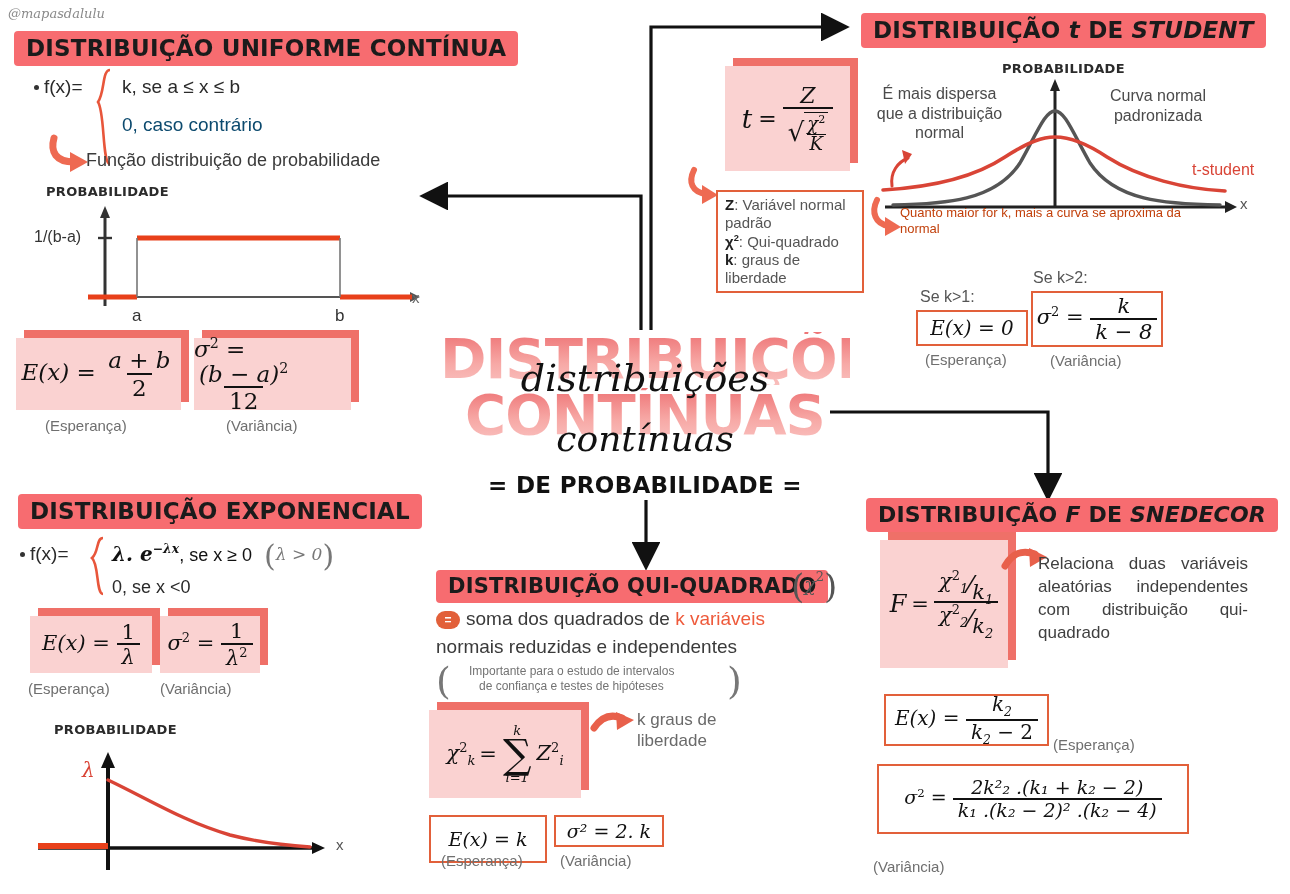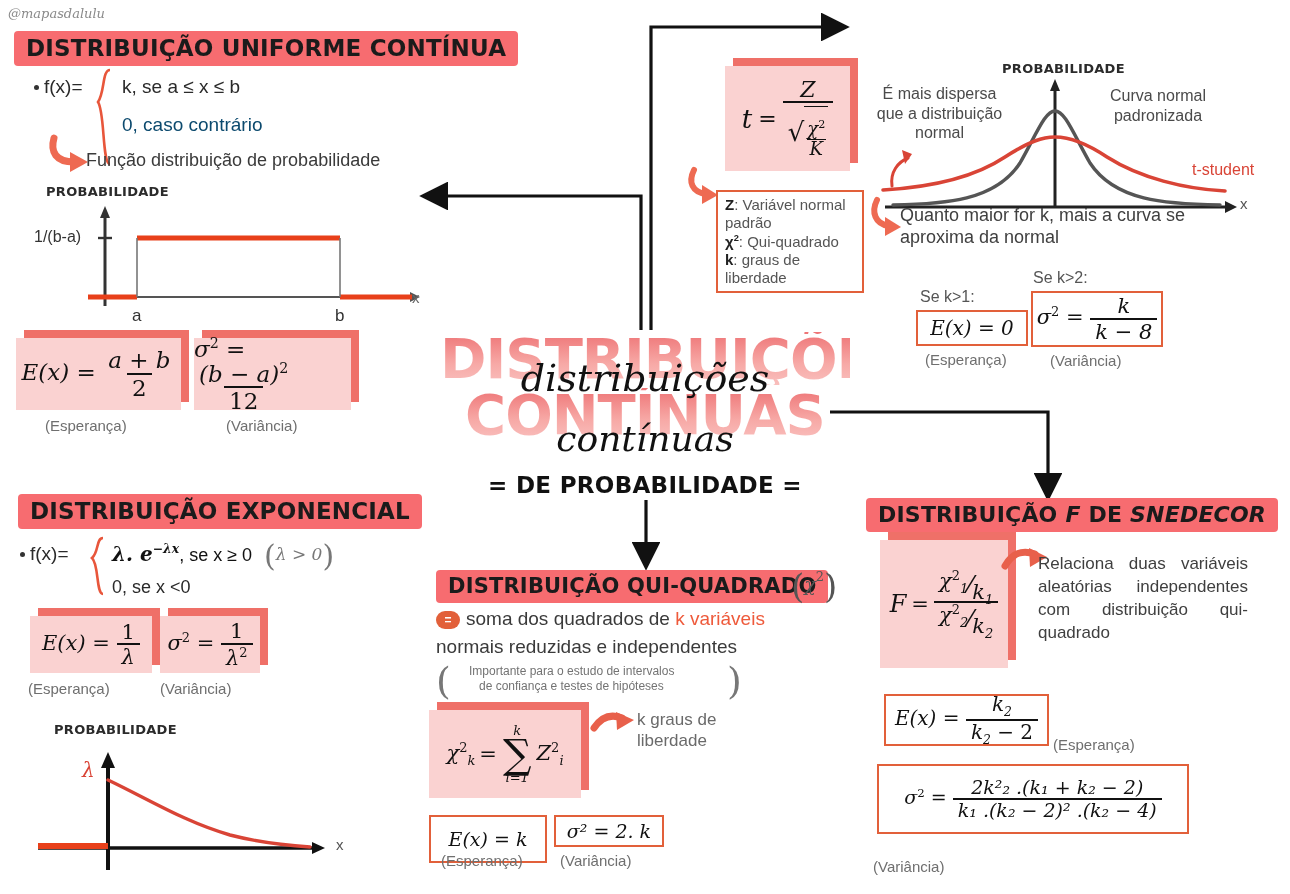--- a/index.html
+++ b/index.html
@@ -298,31 +298,34 @@
     <line x1="88" y1="28" x2="88" y2="132" stroke="#111" stroke-width="4"></line>
     <path d="M88,14 L81,30 L95,30 z" fill="#111"></path>
     <line x1="18" y1="110" x2="295" y2="110" stroke="#111" stroke-width="3.4"></line>
     <path d="M305,110 L292,104 L292,116 z" fill="#111"></path>
     <line x1="18" y1="108" x2="88" y2="108" stroke="#E8401A" stroke-width="6"></line>
     <path d="M88,42 C130,62 165,84 210,97 C245,106 275,108 290,109" stroke="#D94436" stroke-width="3.4" fill="none" stroke-linecap="round"></path>
   </svg>
   <div class="abs" style="left:82px; top:758px; font-size:20px; color:#D94436; font-family:'DejaVu Serif',serif; font-style:italic;">λ</div>
   <div class="abs" style="left:336px; top:836px; font-size:15px; color:#555;">x</div>
 
+  <div class="abs" style="left:861px; top:13px;">
+    <span class="banner" style="font-size:23px;"><span>DISTRIBUIÇÃO </span><span class="ital">t</span><span> DE </span><span class="ital">STUDENT</span></span>
+  </div>
 
   <div class="card" style="left:725px; top:66px; width:125px; height:105px; font-size:22px;">
     <span style="display:inline-flex; align-items:center;">
       <span class="mi" style="font-size:26px; margin-right:6px;">t</span>
       <span style="margin-right:6px;">=</span>
       <span class="frac">
         <span class="num mi">Z</span>
         <span class="den" style="padding-top:3px;">
           <span style="display:inline-flex; align-items:center; font-size:18px;">
             <span style="font-size:26px; line-height:0.8;">√</span>
-            <span class="frac" style="border-top:1.6px solid #111; padding-top:12px;">
+            <span class="frac" style="border-top:1.6px solid #111; padding-top:1px;">
               <span class="num" style="padding:0 3px;"><span class="mi">χ</span><span class="sup">2</span></span>
               <span class="den mi" style="padding:0 3px; border-top:1.6px solid #111;">K</span>
             </span>
           </span>
         </span>
       </span>
     </span>
   </div>
 
   <svg class="abs" style="left:688px; top:168px; width:34px; height:40px;">
@@ -356,21 +359,21 @@
 
   <svg class="abs" style="left:888px; top:148px; width:32px; height:40px;">
     <path d="M4,38 C2,24 10,14 20,10" stroke="#D94436" stroke-width="3" fill="none" stroke-linecap="round"></path>
     <path d="M14,2 L24,6 L17,16 z" fill="#D94436"></path>
   </svg>
 
   <svg class="abs" style="left:871px; top:198px; width:34px; height:42px;">
     <path d="M6,2 C0,14 4,26 18,28" stroke="#EE6A52" stroke-width="6" fill="none" stroke-linecap="round"></path>
     <path d="M14,19 L30,29 L14,38 z" fill="#EE6A52"></path>
   </svg>
-  <div class="note abs" style="left:900px; top:205px; width:300px; font-size:18px; color:#404040;">Quanto maior for k, mais a curva se aproxima da normal</div>
+  <div class="note abs" style="left:900px; top:205px; width:300px; font-size:13px; color:#c2410c;">Quanto maior for k, mais a curva se aproxima da normal</div>
 
   <div class="abs" style="left:920px; top:288px; font-size:16px; color:#555;">Se k&gt;1:</div>
   <div class="obox" style="left:916px; top:310px; width:112px; height:36px; font-size:20px;">
     <span class="mi">E(x) = 0</span>
   </div>
   <div class="caption" style="left:925px; top:351px;">(Esperança)</div>
 
   <div class="abs" style="left:1033px; top:269px; font-size:16px; color:#555;">Se k&gt;2:</div>
   <div class="obox" style="left:1031px; top:291px; width:132px; height:56px; font-size:21px;">
     <span>

